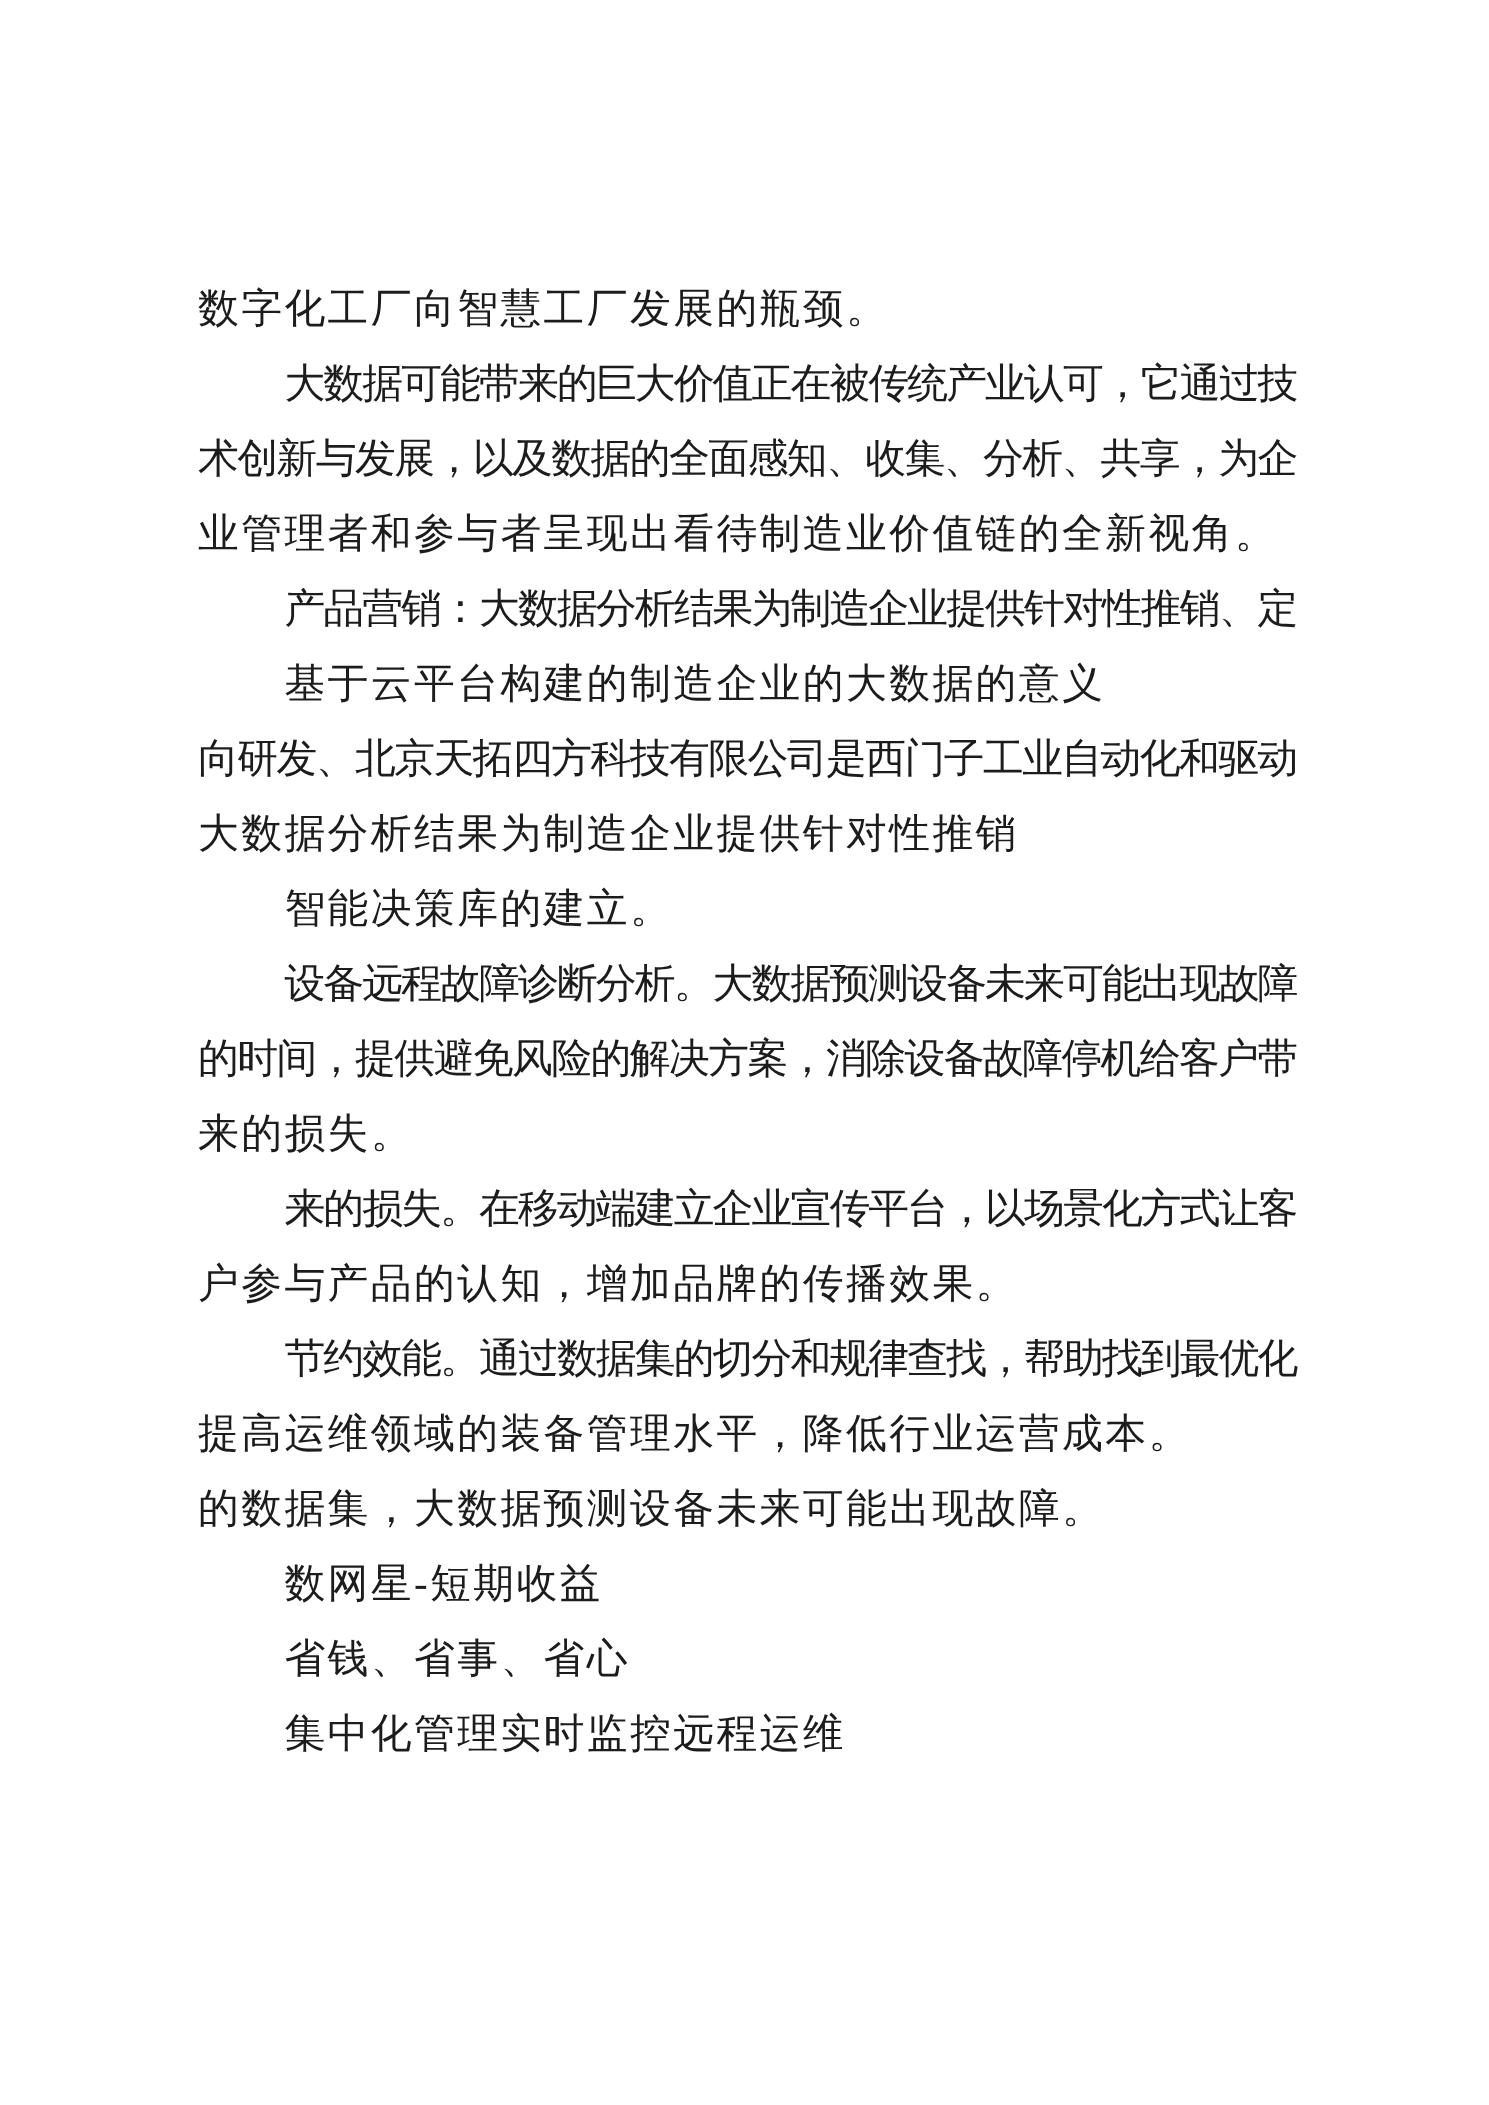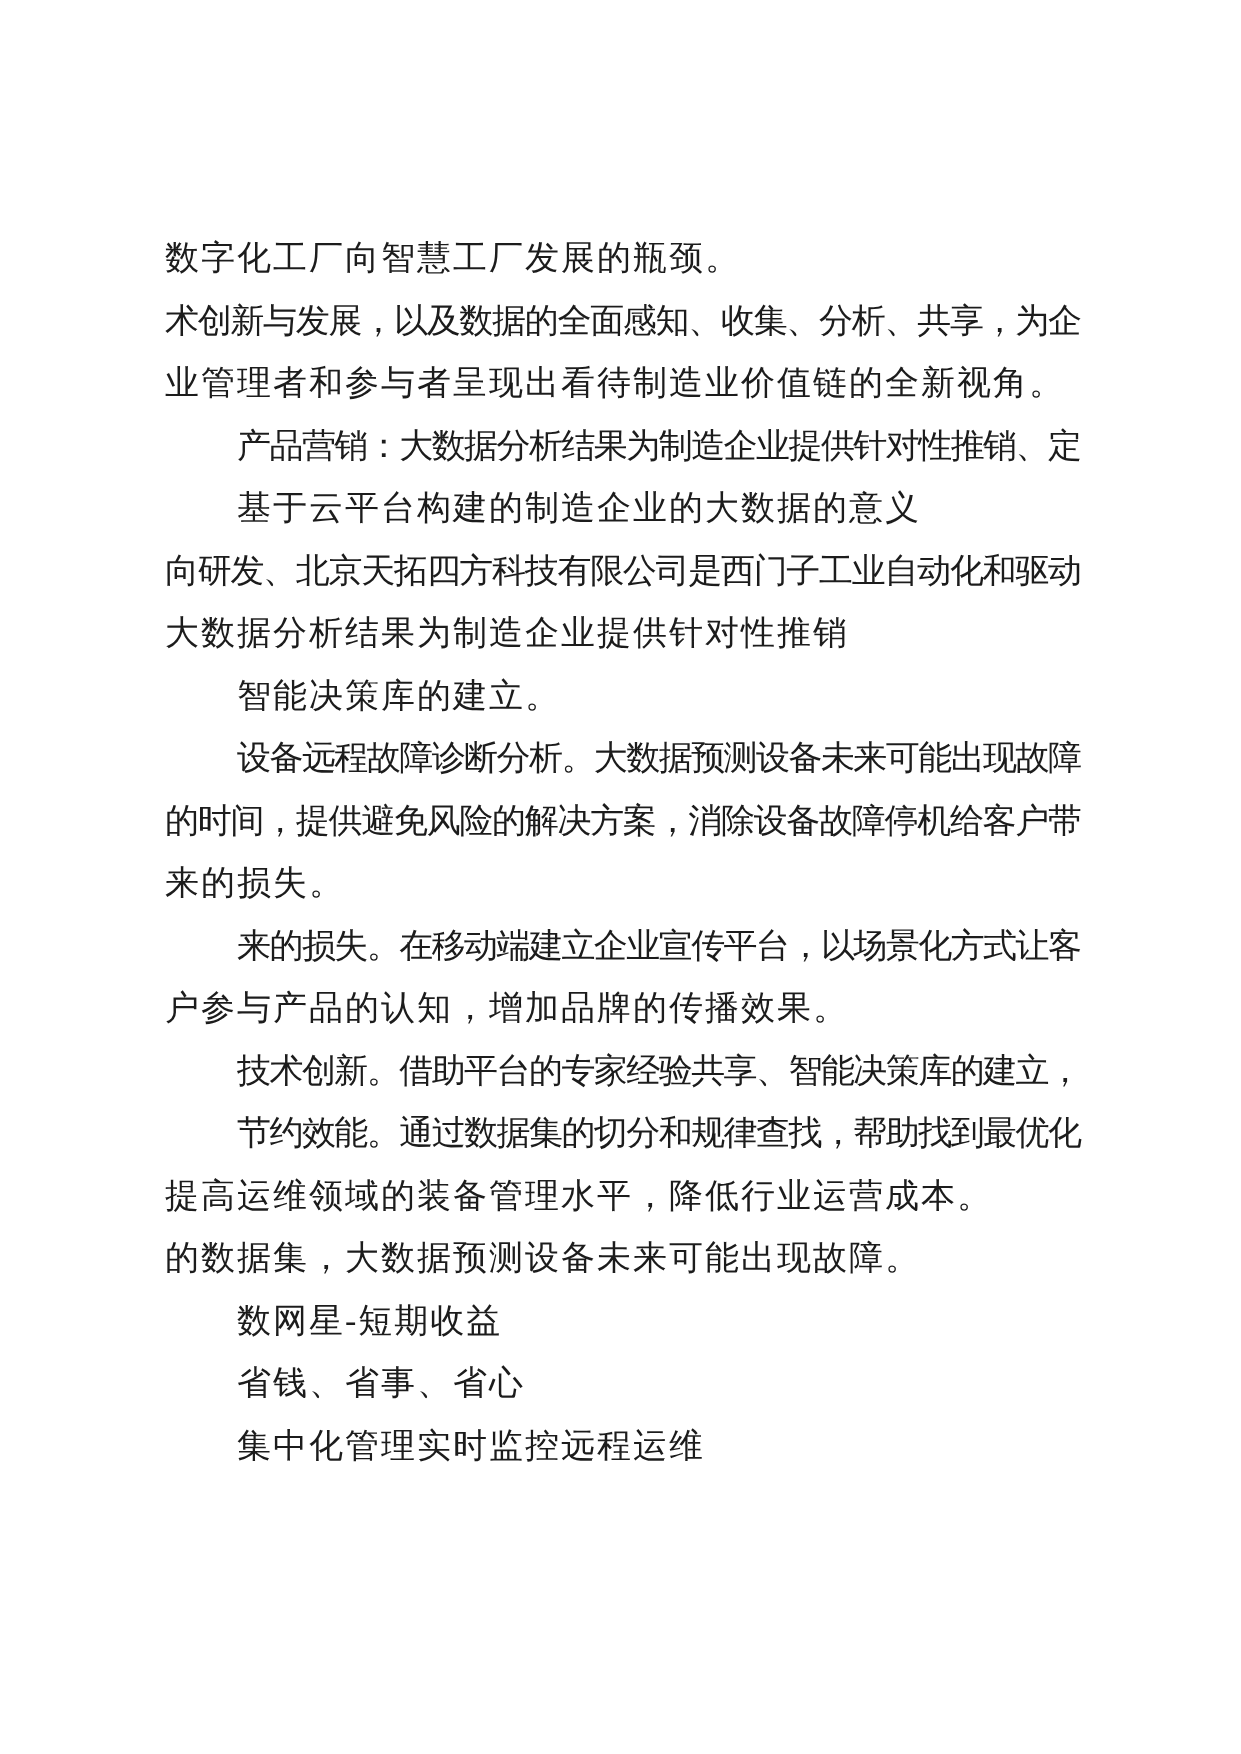--- a/index.html
+++ b/index.html
@@ -53,33 +53,33 @@
     letter-spacing: 3px;
     color: #1c1c1c;
   }
 </style>
 </head>
 <body>
 
 <div class="page">
   <div class="text-body" id="text-body">
       <div class="line">数字化工厂向智慧工厂发展的瓶颈。</div>
+      <div class="line indent fill">大数据可能带来的巨大价值正在被传统产业认可，它通过技</div>
       <div class="line fill">术创新与发展，以及数据的全面感知、收集、分析、共享，为企</div>
       <div class="line">业管理者和参与者呈现出看待制造业价值链的全新视角。</div>
       <div class="line indent fill">产品营销：大数据分析结果为制造企业提供针对性推销、定</div>
       <div class="line indent">基于云平台构建的制造企业的大数据的意义</div>
       <div class="line fill">向研发、北京天拓四方科技有限公司是西门子工业自动化和驱动</div>
       <div class="line">大数据分析结果为制造企业提供针对性推销</div>
       <div class="line indent">智能决策库的建立。</div>
       <div class="line indent fill">设备远程故障诊断分析。大数据预测设备未来可能出现故障</div>
       <div class="line fill">的时间，提供避免风险的解决方案，消除设备故障停机给客户带</div>
       <div class="line">来的损失。</div>
       <div class="line indent fill">来的损失。在移动端建立企业宣传平台，以场景化方式让客</div>
       <div class="line">户参与产品的认知，增加品牌的传播效果。</div>
-      <div class="line indent fill">技术创新。借助平台的专家经验共享、智能决策库的建立，</div>
       <div class="line indent fill">节约效能。通过数据集的切分和规律查找，帮助找到最优化</div>
       <div class="line">提高运维领域的装备管理水平，降低行业运营成本。</div>
       <div class="line">的数据集，大数据预测设备未来可能出现故障。</div>
       <div class="line indent">数网星-短期收益</div>
       <div class="line indent">省钱、省事、省心</div>
       <div class="line indent">集中化管理实时监控远程运维</div>
     </div>
   <div class="footer">第2页 共6页</div>
 </div>
 

